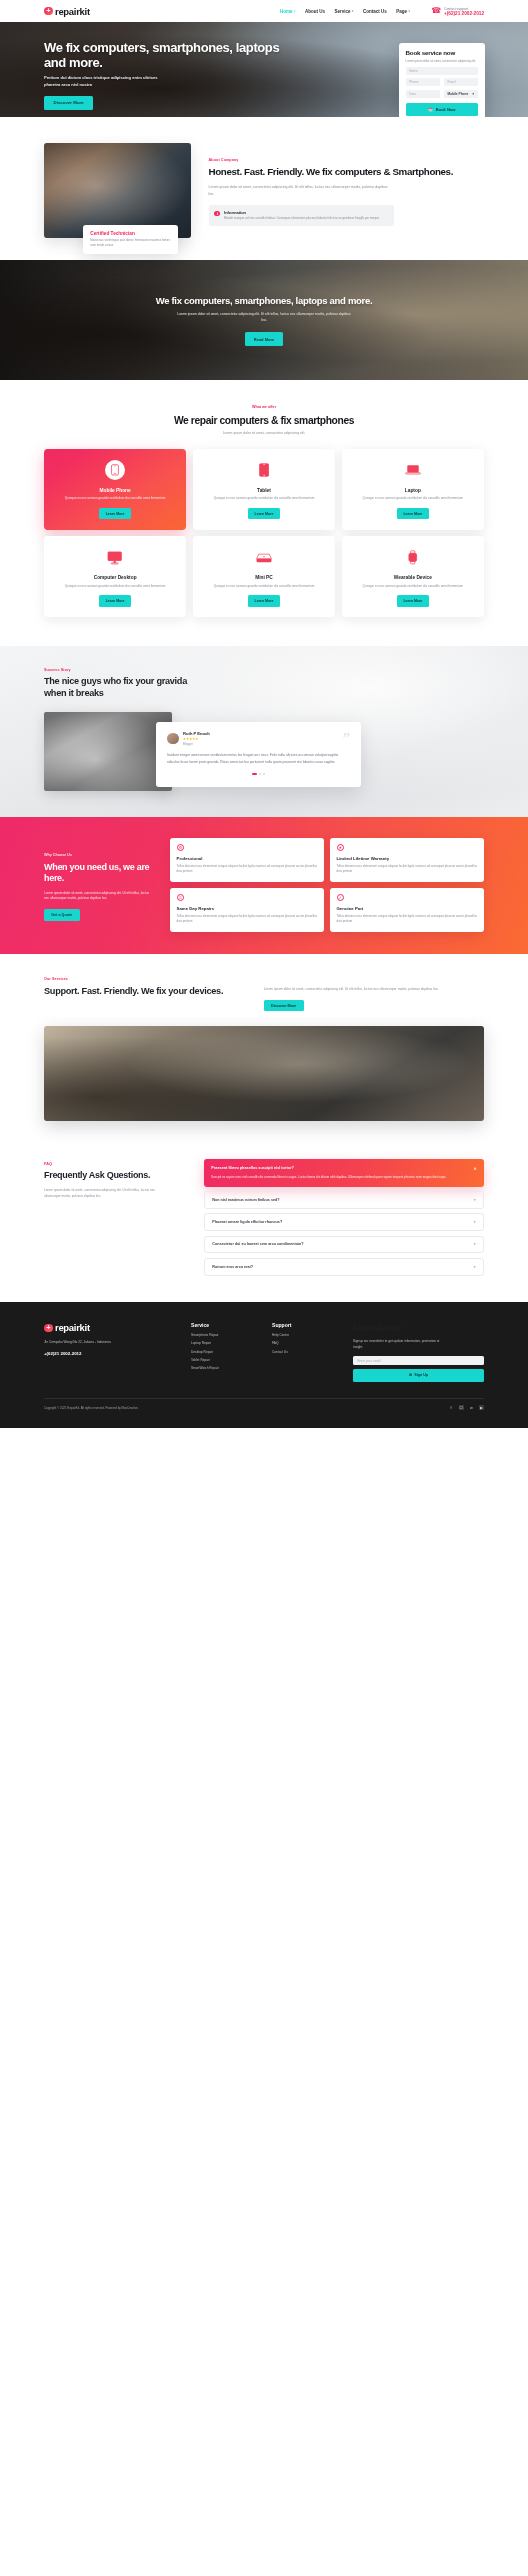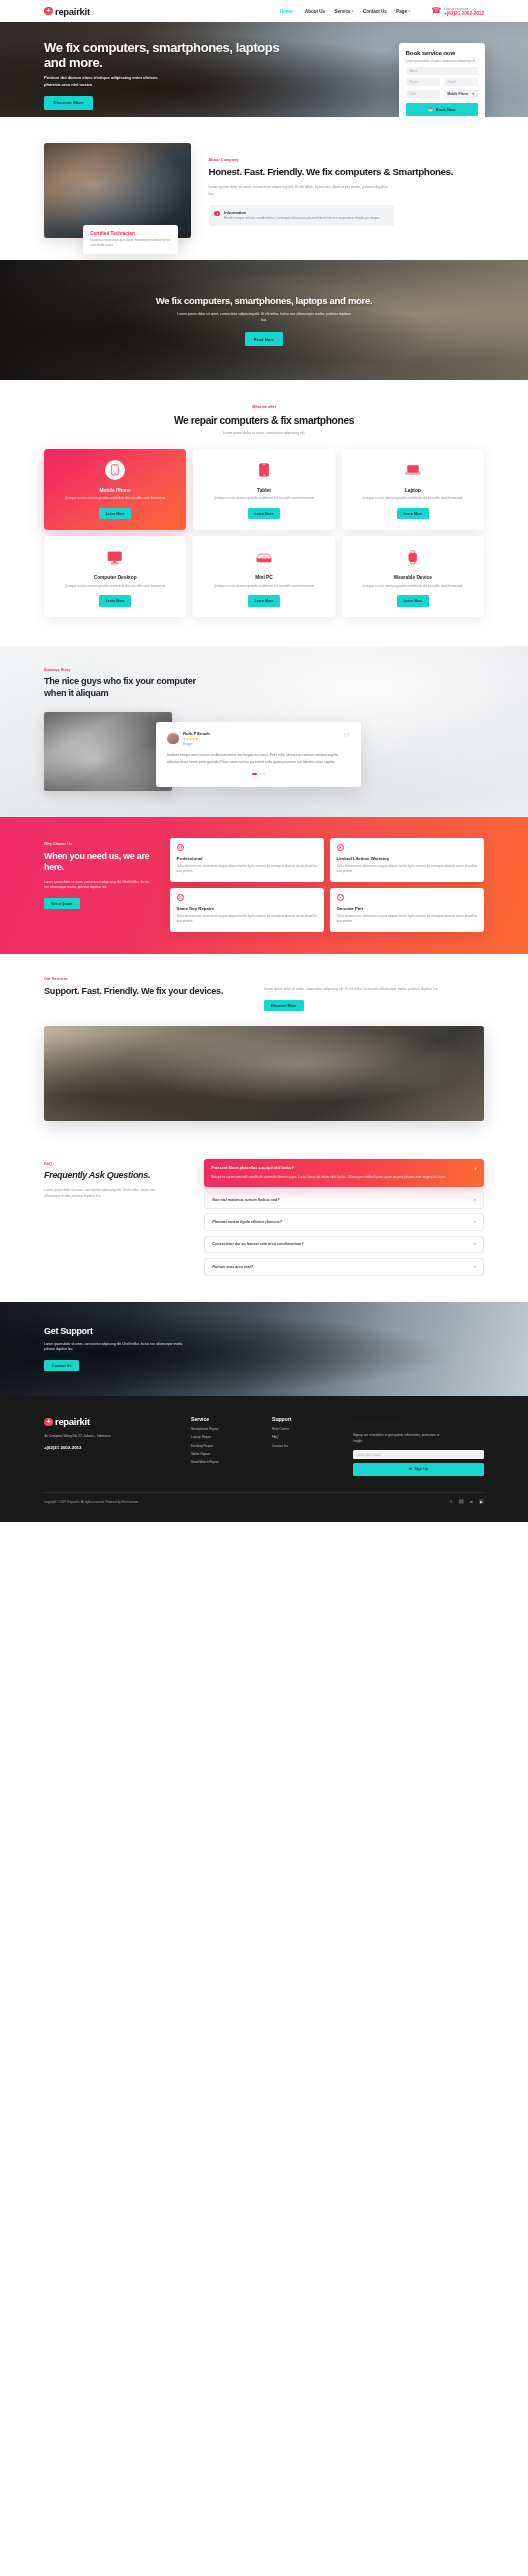--- a/index.html
+++ b/index.html
@@ -198,21 +198,21 @@
   .q-text { font-size:3.4px; line-height:1.85; color:#6f757f; margin-top:6.6px; }
   .dots { display:flex; gap:2.2px; justify-content:center; margin-top:8px; }
   .dot { width:2.2px; height:2.2px; border-radius:50%; background:#d8dbdf; }
   .dot.on { background:#f2295b; width:5.1px; border-radius:1.5px; }
 
   
   .why {
     padding:20.5px 0 22px; position:relative;
     background:linear-gradient(110deg,#ee2a6a 0%,#f0335f 30%,#f5504b 62%,#fb6a33 100%);
   }
-  .why-grid { display:flex; gap:16px; }
+  .why-grid { display:flex; gap:16px;align-items:center; }
   .why-left { width:110px; padding-top:4.4px; }
   .why-eyebrow { font-size:3.7px; color:#ffdde6; font-weight:600; }
   .why-left h2 { font-size:9px; line-height:1.26; font-weight:700; color:#fff; margin-top:5.1px; letter-spacing:-0.3px; }
   .why-left p { font-size:3.2px; line-height:1.75; color:#ffe3e9; margin-top:5.9px; }
   .why-left .btn { margin-top:7.3px; font-size:3.7px; padding:3.7px 7.3px; background:#16d6cd; color:#0d3b3a; }
   .why-right { flex:1; display:grid; grid-template-columns:1fr 1fr; gap:5.9px; }
   .wcard { background:#fff; border-radius:2.9px; padding:6.6px 6.6px 8px; box-shadow:0 3.7px 11.7px rgba(120,20,40,.16); }
   .w-ico { width:7.3px; height:7.3px; border:0.8px solid #f2295b; border-radius:50%; display:flex; align-items:center; justify-content:center; color:#f2295b; font-size:4px; }
   .wcard h4 { font-size:4.3px; font-weight:700; color:#1d2026; margin-top:4.4px; line-height:1.25; }
   .wcard p { font-size:2.9px; line-height:1.65; color:#8b9099; margin-top:2.9px; }
@@ -232,21 +232,21 @@
   }
   .bigphoto:after{
     content:""; position:absolute; inset:0;
     background:
       radial-gradient(ellipse at 58% 40%, rgba(255,240,215,.35), rgba(0,0,0,0) 48%),
       radial-gradient(ellipse at 12% 75%, rgba(20,15,10,.6), rgba(0,0,0,0) 60%);
   }
 
   
   .faq { padding:19px 0 26.4px; background:#fff; }
-  .faq-grid { display:flex; gap:32px;font-style:italic; }
+  .faq-grid { display:flex; gap:32px; }
   .faq-left { width:128px; padding-top:2.9px; }
   .faq-left h2 { font-size:9px; line-height:1.26; font-weight:700; letter-spacing:-0.3px; margin-top:4.4px; }
   .faq-left p { font-size:3.2px; line-height:1.8; color:#8b9099; margin-top:6.6px; }
   .faq-right { flex:1; }
   .faq-open {
     background:linear-gradient(105deg,#ef2a63 0%,#f4414f 55%,#fb6a33 100%);
     border-radius:2.9px; padding:6.6px 7.3px; color:#fff; box-shadow:0 4.4px 13.2px rgba(242,45,90,.26);
   }
   .faq-q-open { display:flex; align-items:center; justify-content:space-between; font-size:3.8px; font-weight:700; }
   .faq-a { font-size:2.9px; line-height:1.82; color:#ffe1e7; margin-top:4.4px; }
@@ -482,21 +482,21 @@
           <div class="btn btn-teal">Learn More</div>
         </div>
 
       </div>
     </div>
   </div>
 
   <div class="story">
     <div class="container story-in">
       <div class="eyebrow">Success Story</div>
-      <h2>The nice guys who fix your computer when it aliquam</h2>
+      <h2>The nice guys who fix your gravida when it breaks</h2>
       <div class="story-body">
         <div class="story-photo"></div>
         <div class="quote-card">
           <div class="q-head">
             <div class="avatar"></div>
             <div>
               <div class="q-name">Ruth P Enoch</div>
               <div class="q-stars">★★★★★</div>
               <div class="q-role">Blogger</div>
             </div>
@@ -590,27 +590,20 @@
           <span class="chev">▾</span>
         </div>
         <div class="faq-item">
           <span>Rutrum eros arcu erat?</span>
           <span class="chev">▾</span>
         </div>
       </div>
     </div>
   </div>
 
-  <div class="support">
-    <div class="container support-in">
-      <h2>Get Support</h2>
-      <p>Lorem ipsum dolor sit amet, consectetur adipiscing elit. Ut elit tellus, luctus nec ullamcorper mattis, pulvinar dapibus leo.</p>
-      <div class="btn btn-teal">Contact Us</div>
-    </div>
-  </div>
 
   <div class="footer">
     <div class="container">
       <div class="f-grid">
         <div class="f-brand">
           <div class="brand">
             <span class="brand-mark">+</span>
             <span class="brand-name">repairkit</span>
           </div>
           <div class="f-addr">Jln Cempaka Wangi No 22, Jakarta - Indonesia</div>

